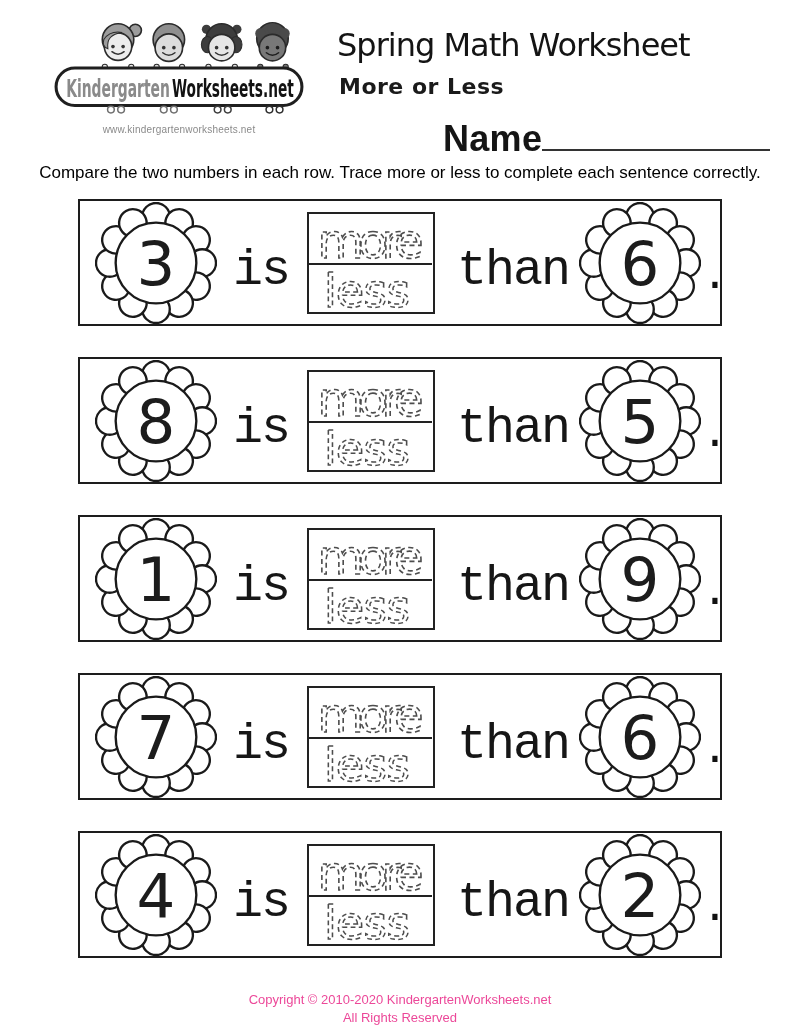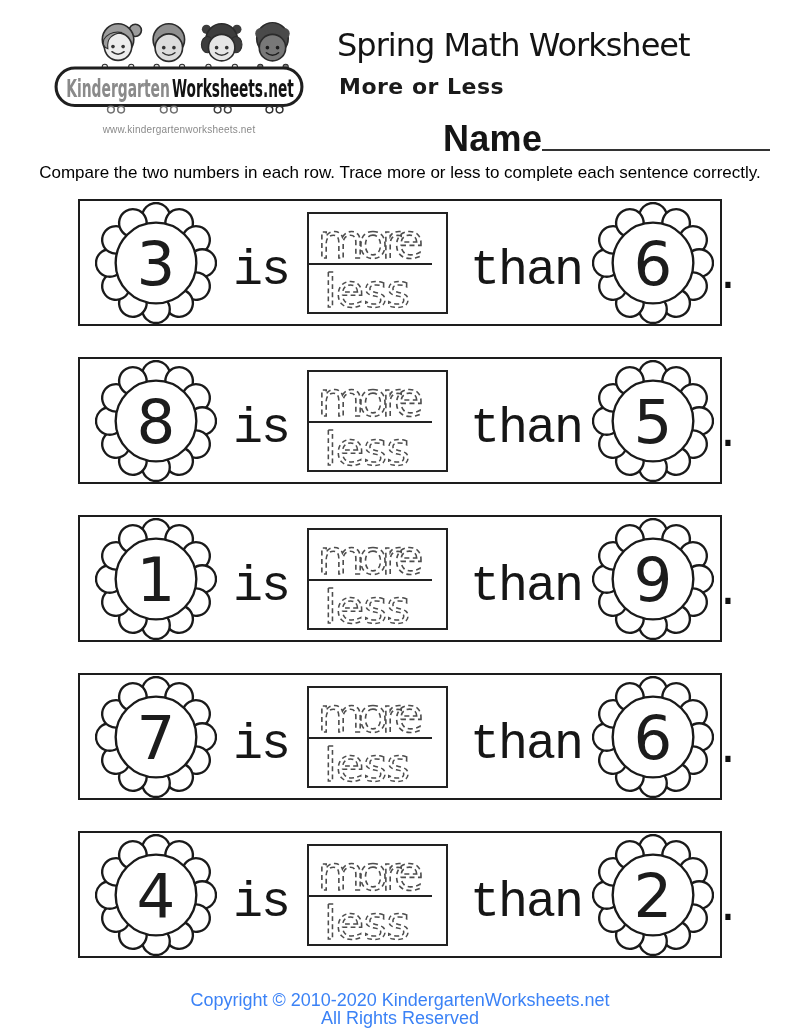--- a/index.html
+++ b/index.html
@@ -30,30 +30,30 @@
   .flower-left  { margin-left:15px; }
   .flower-right { margin-left:10px; }
   .fnum { font-family:"DejaVu Sans", sans-serif; font-size:62px; fill:#1c1c1c; }
   .word { font-family:Liberation Mono, monospace; font-size:50px; color:#161616;
           letter-spacing:-2px; transform:translateY(8px); white-space:nowrap; }
   .word-is   { margin-left:16px; }
   .word-than { margin-left:22px; }
   .period { font-family:"DejaVu Sans", sans-serif; font-size:50px; color:#111;
             margin-left:6px; transform:translateY(8px); }
 
-  .trace-box { width:141px; height:102px; border:2px solid #222; margin-left:18px;
+  .trace-box { width:128px; height:102px; border:2px solid #222; margin-left:18px;
                display:flex; flex-direction:column; flex:0 0 auto; background:#fff; }
   .trace-cell { width:123px; height:49px; display:block; }
   .trace-cell-bottom { border-top:2px solid #222; }
   .trace-text { font-family:"DejaVu Sans", sans-serif; font-size:48px;
                 fill:none; stroke:#4d4d4d; stroke-width:1.6; stroke-dasharray:5 3.5; }
 
   
-  #footer { left:0; top:991px; width:800px; text-align:center; color:#3b82f6;
-            font-size:18px; line-height:18px; }
+  #footer { left:0; top:991px; width:800px; text-align:center; color:#ec4899;
+            font-size:13px; line-height:18px; }
 
   
   .banner-text { font-family:"DejaVu Sans", sans-serif; font-weight:bold; font-size:25px; }
 </style>
 </head>
 <body>
 
 <svg width="0" height="0" style="position:absolute" aria-hidden="true">
   <defs>
     <circle id="petal" cx="62" cy="15" r="14" fill="#fff" stroke="#1a1a1a" stroke-width="2.4"></circle>

